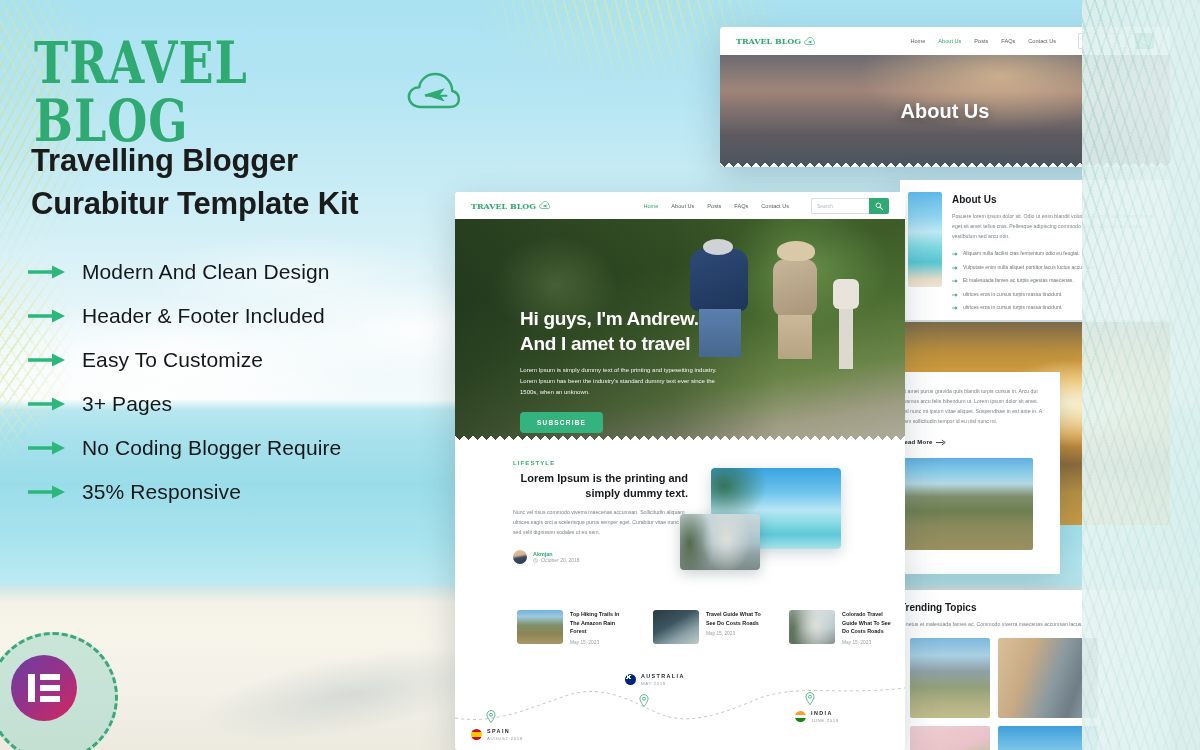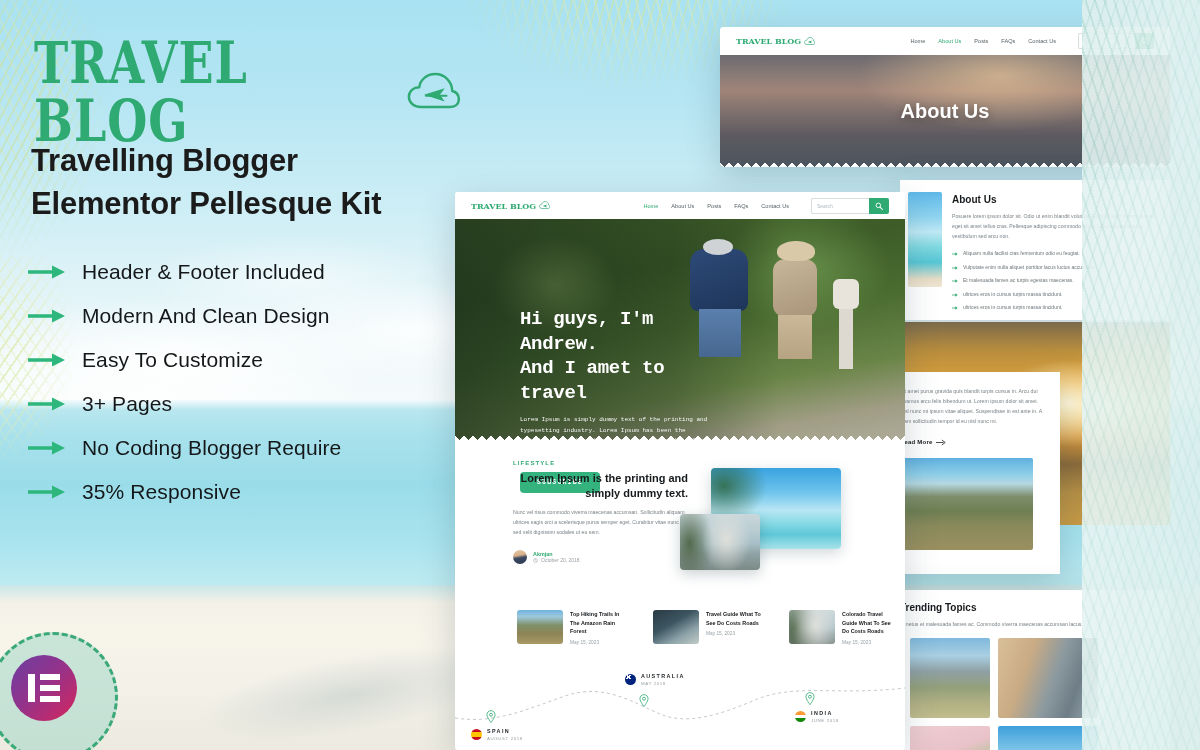--- a/index.html
+++ b/index.html
@@ -202,21 +202,21 @@
   .img-desk { background:linear-gradient(150deg,#2a3a44 0%,#3c5560 40%,#8ba1a8 70%,#c2ccc8 100%); }
   .img-trail { background:linear-gradient(180deg,#6fb3dd 0%,#9ec8db 20%,#7f8f66 45%,#8d8456 70%,#a99a66 100%); }
 
   .zigzag {
     position:absolute; left:0; bottom:0; width:100%; height:9px;
     background:
       linear-gradient(-45deg, #fff 25%, transparent 25%) 0 0/9px 9px,
       linear-gradient(45deg, #fff 25%, transparent 25%) 0 0/9px 9px;
   }
 
-  .hero-copy { position:absolute; color:#fff;font-family:Liberation Mono, monospace; }
+  .hero-copy { position:absolute; color:#fff; }
   .hero-title { font-size:19px; font-weight:700; line-height:1.3; letter-spacing:-.3px; }
   .hero-sub { font-size:6px; line-height:1.8; margin-top:9px; opacity:.95; }
   .btn-subscribe {
     margin-top:14px; display:inline-block; background:#34b37f; color:#fff;
     font-size:6.5px; font-weight:700; letter-spacing:1.2px;
     padding:7px 17px; border-radius:4px;
   }
 
   .page-title-overlay {
     position:absolute; left:0; right:0; top:50%; transform:translateY(-50%);
@@ -275,37 +275,37 @@
     <span class="brand-text">TRAVEL BLOG</span>
     <svg class="brand-cloud" width="56" height="44" viewBox="0 0 56 44">
       <path d="M15 38 C6 38 2 32 2 27 C2 21 7 17 13 17 C14 9 21 3 30 3 C40 3 48 11 48 21 C53 22 55 26 55 30 C55 35 51 38 45 38 Z" fill="none" stroke="#2faa72" stroke-width="2.6" stroke-linejoin="round"></path>
       <path d="M18 25 L40 18 L35 25 L40 32 Z M26 23 L26 30" fill="#2faa72"></path>
       <path d="M20 26 h22" stroke="#2faa72" stroke-width="2" stroke-linecap="round"></path>
     </svg>
   </div>
 
   <div class="promo-head">
     <div>Travelling Blogger</div>
-    <div>Elementor Pellesque Kit</div>
+    <div>Curabitur Template Kit</div>
   </div>
 
   <div class="promo-list">
     <div class="promo-item">
       <svg class="promo-arrow" width="38" height="16" viewBox="0 0 38 16">
         <path d="M0 8 h26" stroke="#2db77c" stroke-width="3.4" stroke-linecap="round"></path>
         <path d="M24 1.5 L37 8 L24 14.5 Z" fill="#2db77c"></path>
       </svg>
-      <span class="promo-label">Header &amp; Footer Included</span>
+      <span class="promo-label">Modern And Clean Design</span>
     </div>
     <div class="promo-item">
       <svg class="promo-arrow" width="38" height="16" viewBox="0 0 38 16">
         <path d="M0 8 h26" stroke="#2db77c" stroke-width="3.4" stroke-linecap="round"></path>
         <path d="M24 1.5 L37 8 L24 14.5 Z" fill="#2db77c"></path>
       </svg>
-      <span class="promo-label">Modern And Clean Design</span>
+      <span class="promo-label">Header &amp; Footer Included</span>
     </div>
     <div class="promo-item">
       <svg class="promo-arrow" width="38" height="16" viewBox="0 0 38 16">
         <path d="M0 8 h26" stroke="#2db77c" stroke-width="3.4" stroke-linecap="round"></path>
         <path d="M24 1.5 L37 8 L24 14.5 Z" fill="#2db77c"></path>
       </svg>
       <span class="promo-label">Easy To Customize</span>
     </div>
     <div class="promo-item">
       <svg class="promo-arrow" width="38" height="16" viewBox="0 0 38 16">

